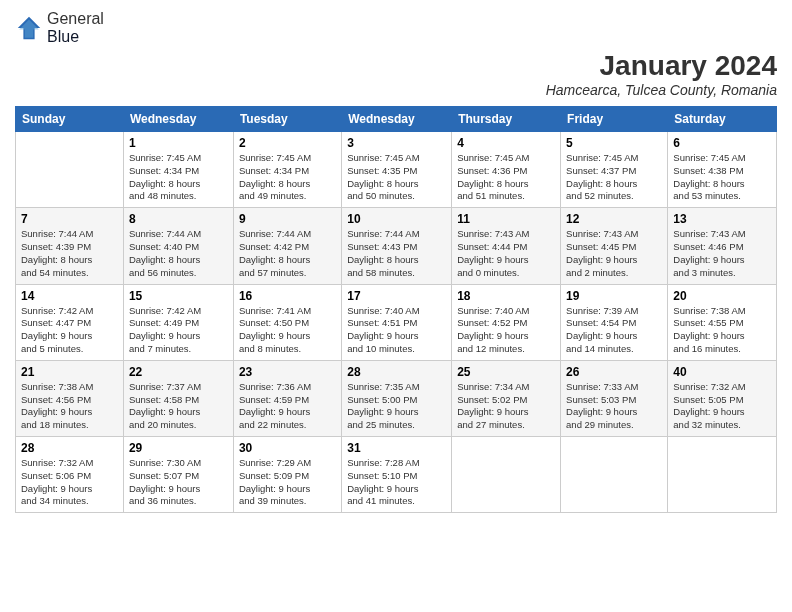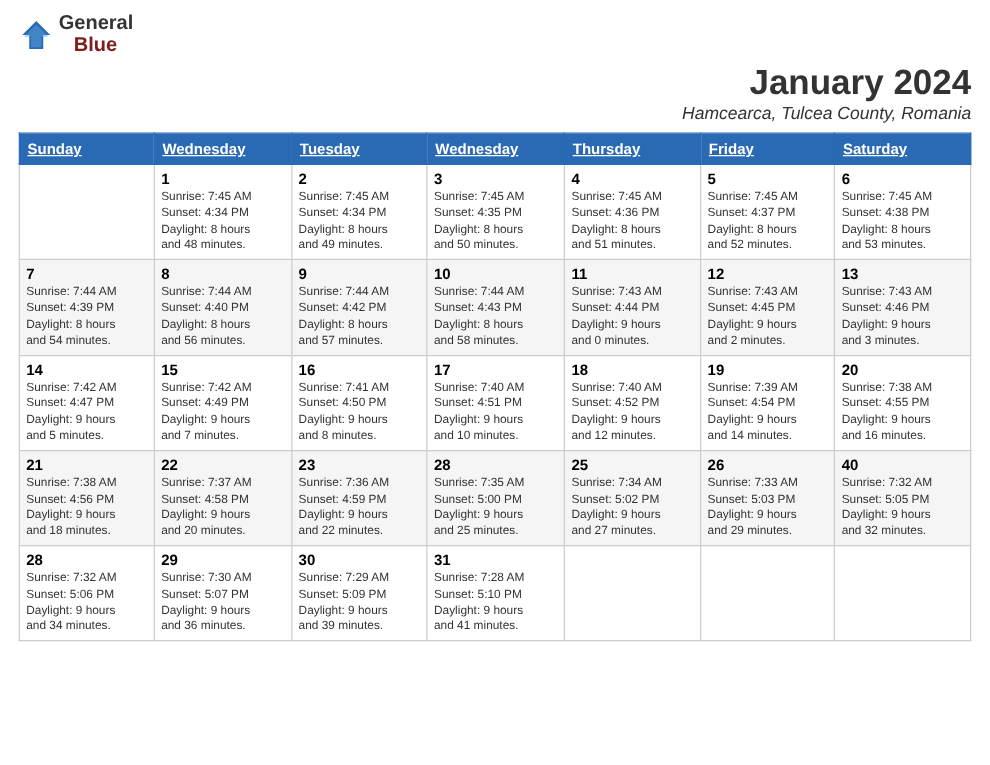--- a/index.html
+++ b/index.html
@@ -23,25 +23,25 @@
       margin-bottom: 8px;
     }
     .logo {
       display: flex;
       align-items: center;
     }
     .logo-text {
       display: flex;
       flex-direction: column;
       font-size: 16px;
-      font-weight: bold;
+      font-weight: normal;
       line-height: 1.1;
     }
     .logo-general { color: #333; }
-    .logo-blue { color: #7f1d1d; margin-left: 12px; }
+    .logo-blue { color: #0f172a; }
     .logo-icon {
       width: 28px;
       height: 28px;
       margin-right: 4px;
     }
     .title-block {
       text-align: right;
       margin-top: 40px;
     }
     .title-block h1 {
@@ -60,21 +60,20 @@
       border-collapse: collapse;
     }
     .calendar th {
       background-color: #2a6ab5;
       color: #fff;
       text-align: left;
       padding: 5px 6px;
       font-size: 12px;
       font-weight: bold;
       border: 1px solid #2a6ab5;
-      text-decoration: underline;
     }
     .calendar td {
       vertical-align: top;
       border: 1px solid #ccc;
       padding: 4px 5px;
       width: 113px;
       min-height: 72px;
       background: #fff;
     }
     .calendar tr:nth-child(even) td {

